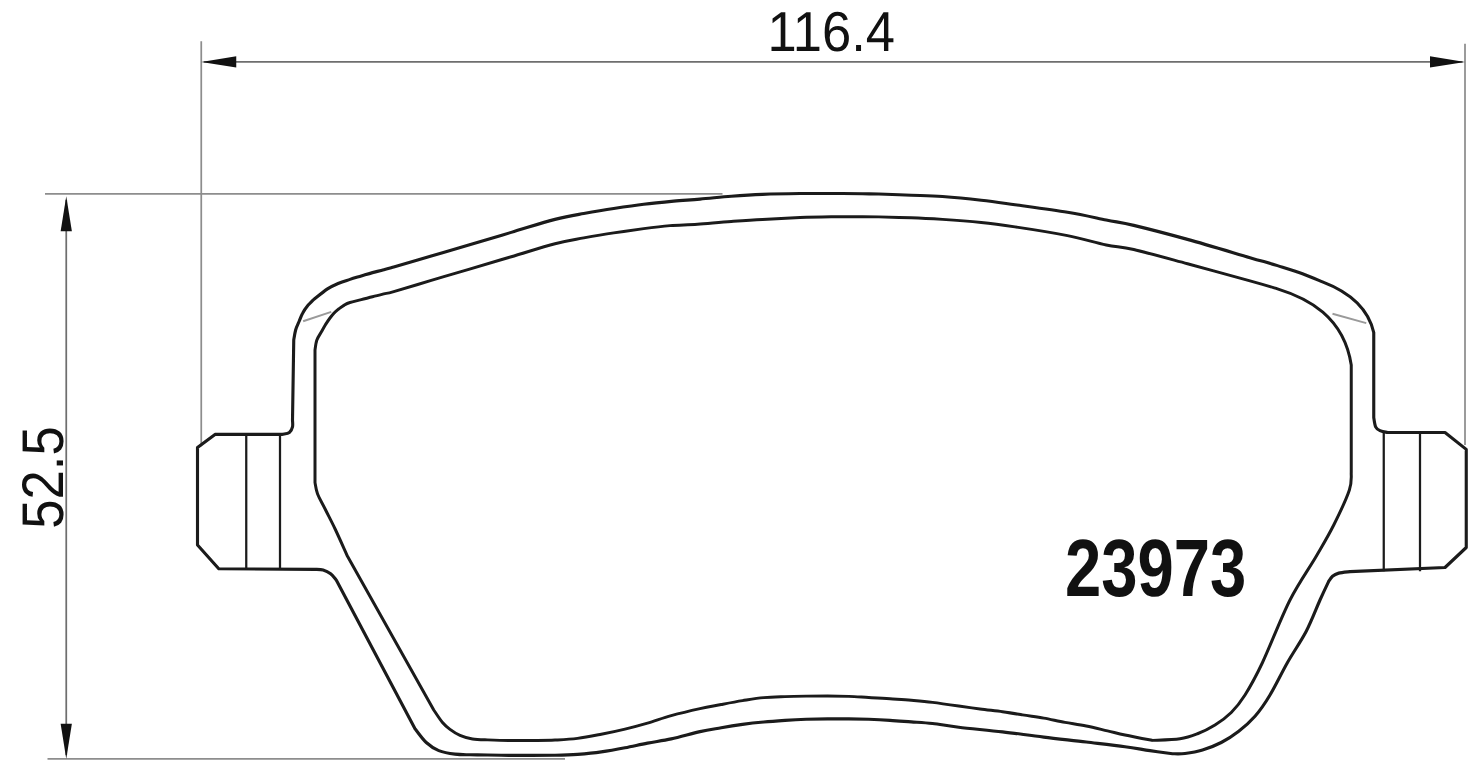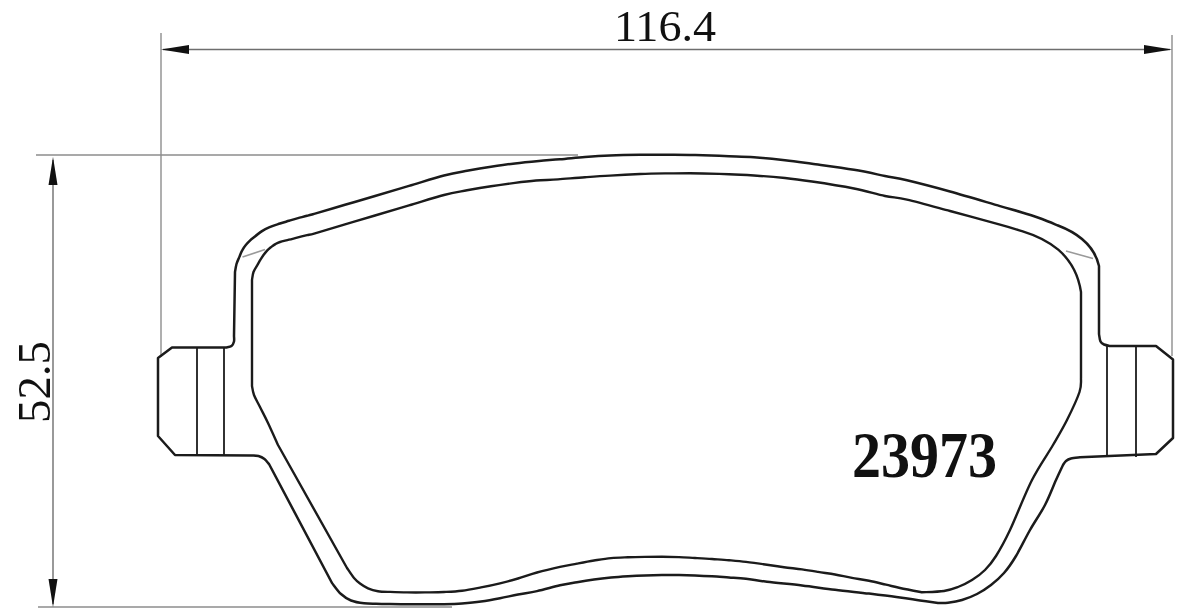--- a/index.html
+++ b/index.html
@@ -1,16 +1,16 @@
 <!DOCTYPE html>
 <html><head>
 <meta charset="utf-8">
 <style>
   html,body{margin:0;padding:0;background:#ffffff;}
-  .wrap{width:1180px;height:613px;position:relative;font-family:Liberation Serif, serif;}
+  .wrap{width:1180px;height:613px;position:relative;font-family:Liberation Sans, sans-serif;}
   svg{display:block;}
 </style>
 </head>
 <body>
 <div class="wrap">
 <svg width="1180" height="613" viewBox="0 0 1180 613" style="filter:blur(0.45px);">
 
   <rect x="0" y="0" width="1180" height="613" fill="#ffffff"></rect>
 
   <line x1="161" y1="33" x2="161" y2="357" stroke="#8d8d8d" stroke-width="1.4"></line>

